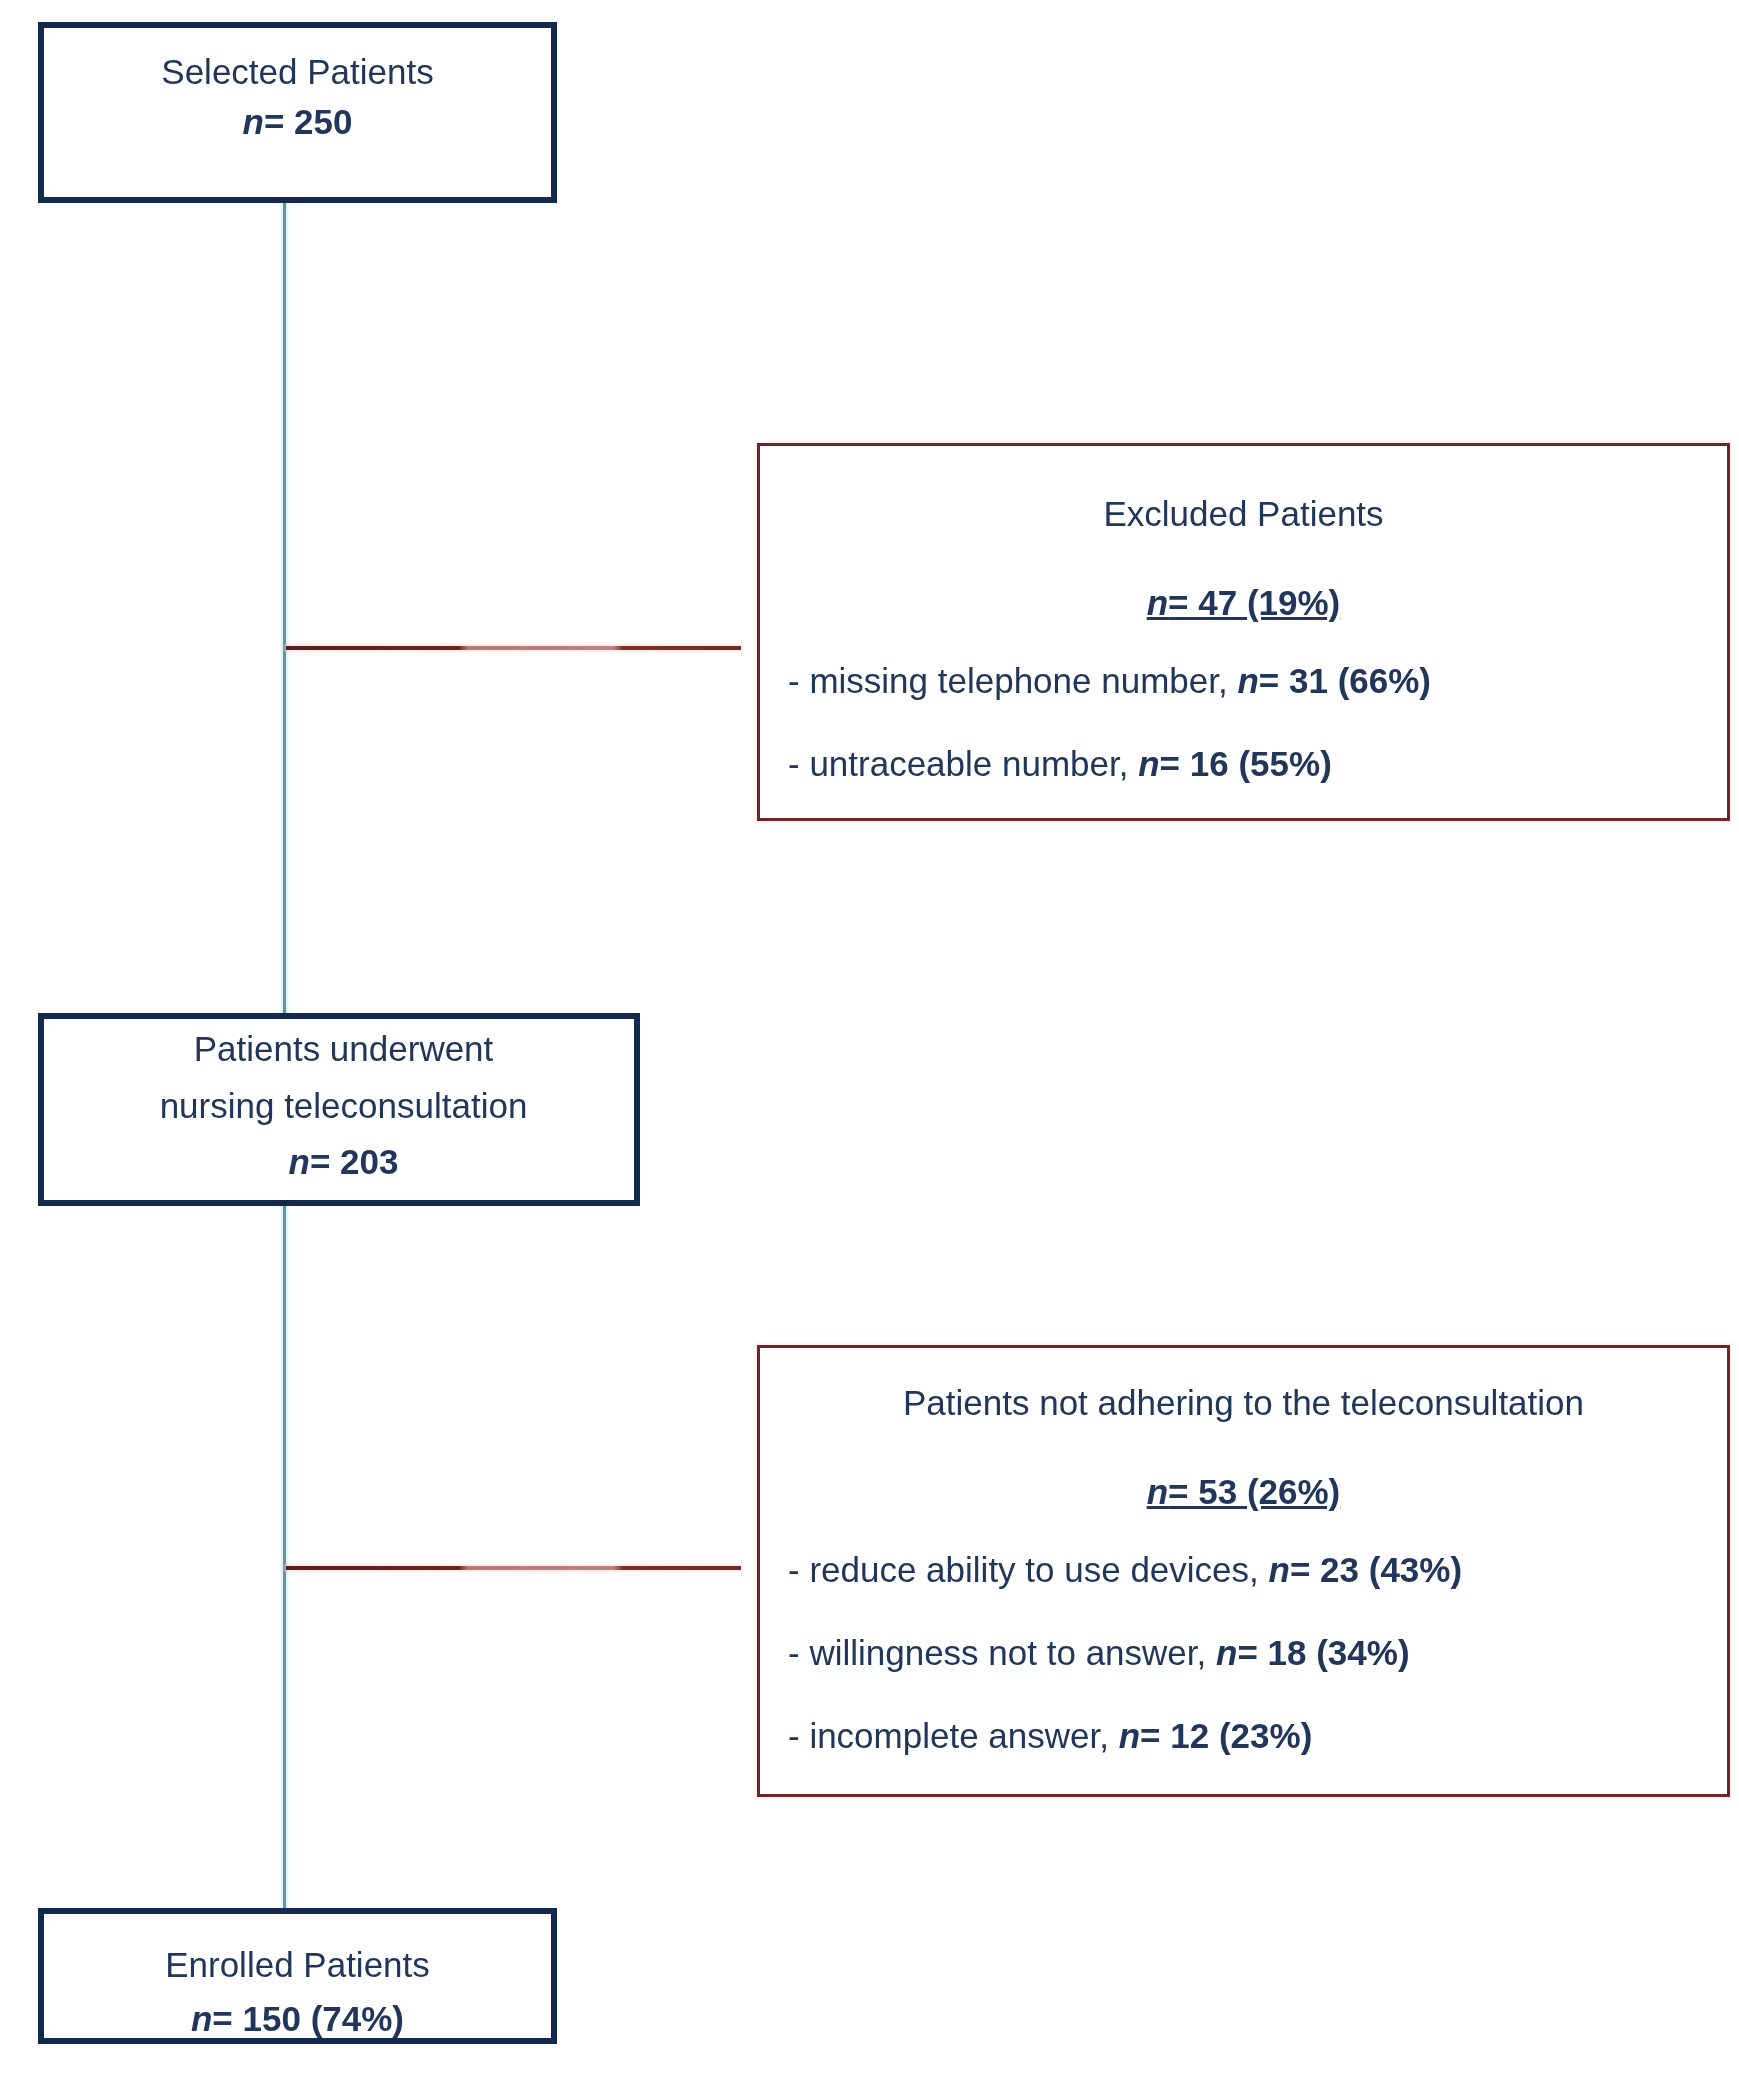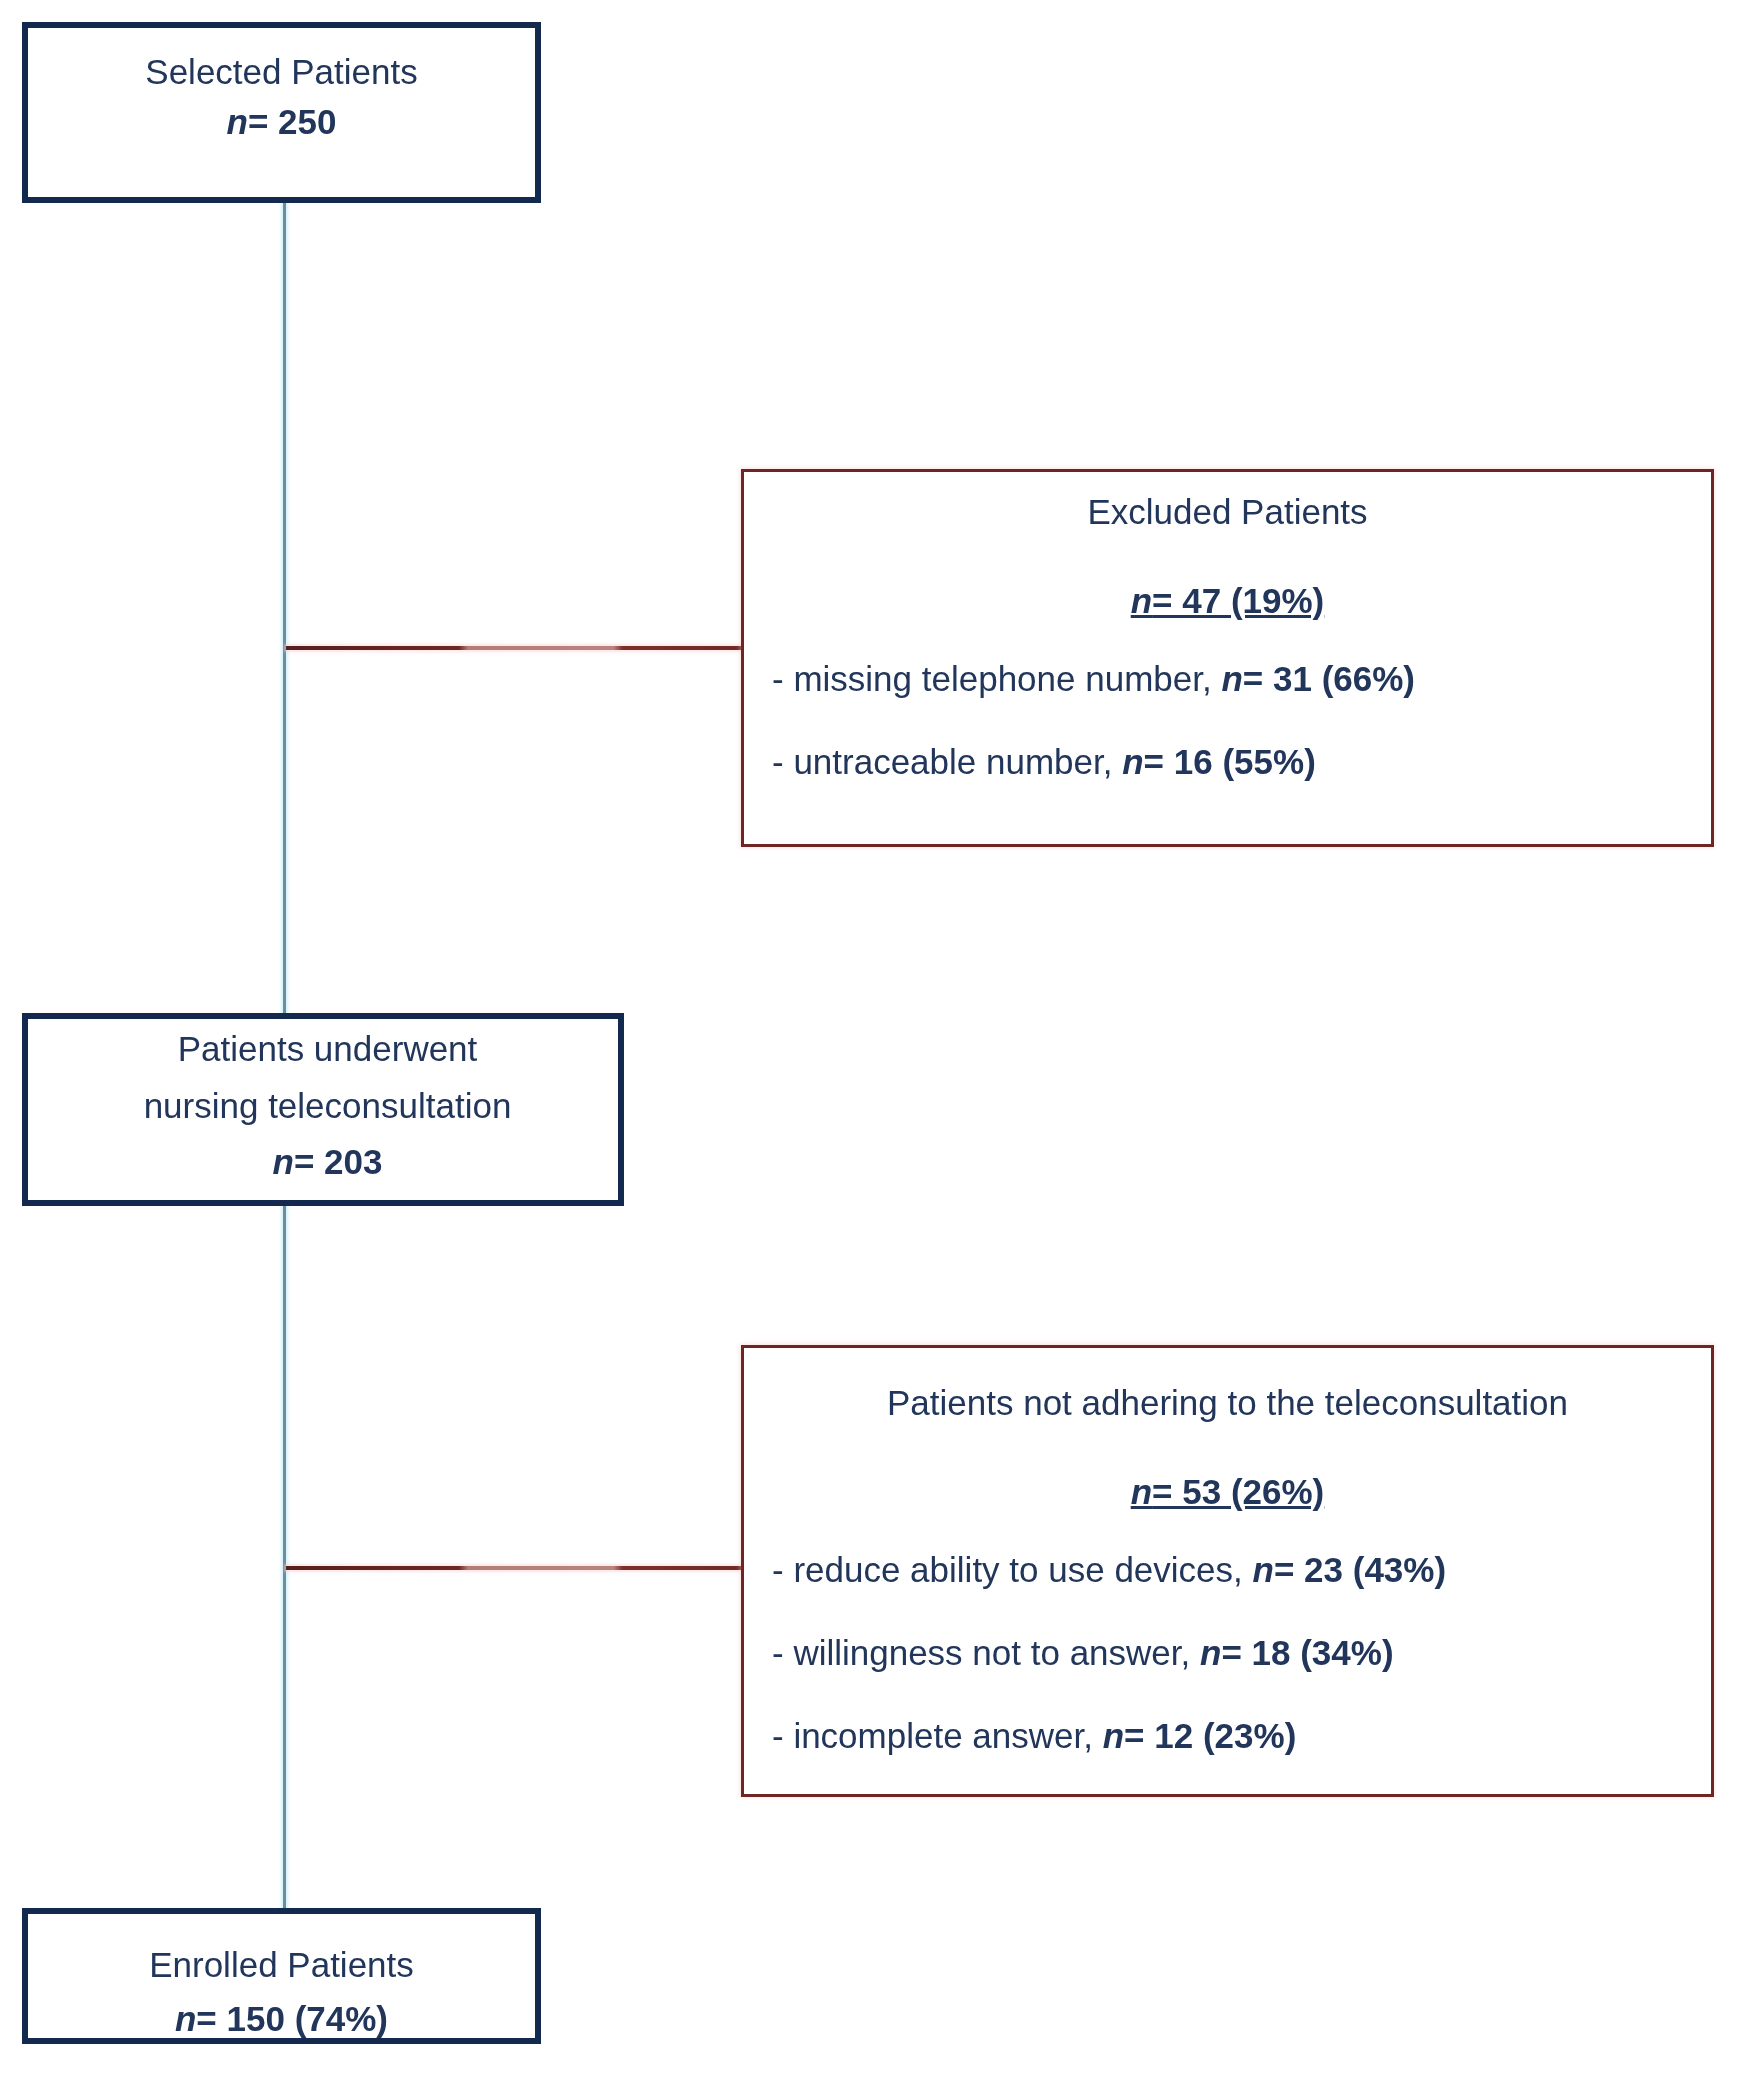--- a/index.html
+++ b/index.html
@@ -37,39 +37,40 @@
     box-shadow: 0 0 3.1px 1.9px rgba(250, 205, 205, 0.55);
   }
   #conn-excluded   { left: 286px; top: 646px; width: 455px; }
   #conn-nonadhere  { left: 286px; top: 1566px; width: 455px; }
 
   
   .box {
     position: absolute;
     background: #ffffff;
     box-sizing: border-box;
+    margin-left: 16px;
   }
   .box-blue {
     border: 6.9px solid #13294d;
     display: flex;
     flex-direction: column;
     align-items: center;
     text-align: center;
   }
   .box-red {
     border: 3.8px solid #6e2624;
     box-shadow: 0 0 3.8px 1.3px rgba(248, 196, 196, 0.45);
     display: flex;
     flex-direction: column;
   }
 
   #box-selected   { left: 22px;  top: 22px;   width: 519px;  height: 181px; padding-top: 24px; }
   #box-selected .line { margin-bottom: 11.3px; }
 
-  #box-excluded   { left: 741px; top: 469px; width: 973px; height: 378px; padding-top: 20px; }
+  #box-excluded   { left: 741px; top: 443px; width: 973px; height: 378px; padding-top: 48px; }
   #box-teleconsult{ left: 22px;  top: 1013px; width: 602px;  height: 193px; padding-top: 10px; padding-left: 9px; }
   #box-teleconsult .line { margin-bottom: 17.5px; }
   #box-nonadhere  { left: 741px; top: 1345px; width: 973px; height: 452px; padding-top: 35px; }
   #box-enrolled   { left: 22px;  top: 1908px; width: 519px;  height: 136px; padding-top: 31px; }
   #box-enrolled .line { margin-bottom: 15px; }
 
   
   .line {
     font-size: 35px;
     line-height: 39px;

